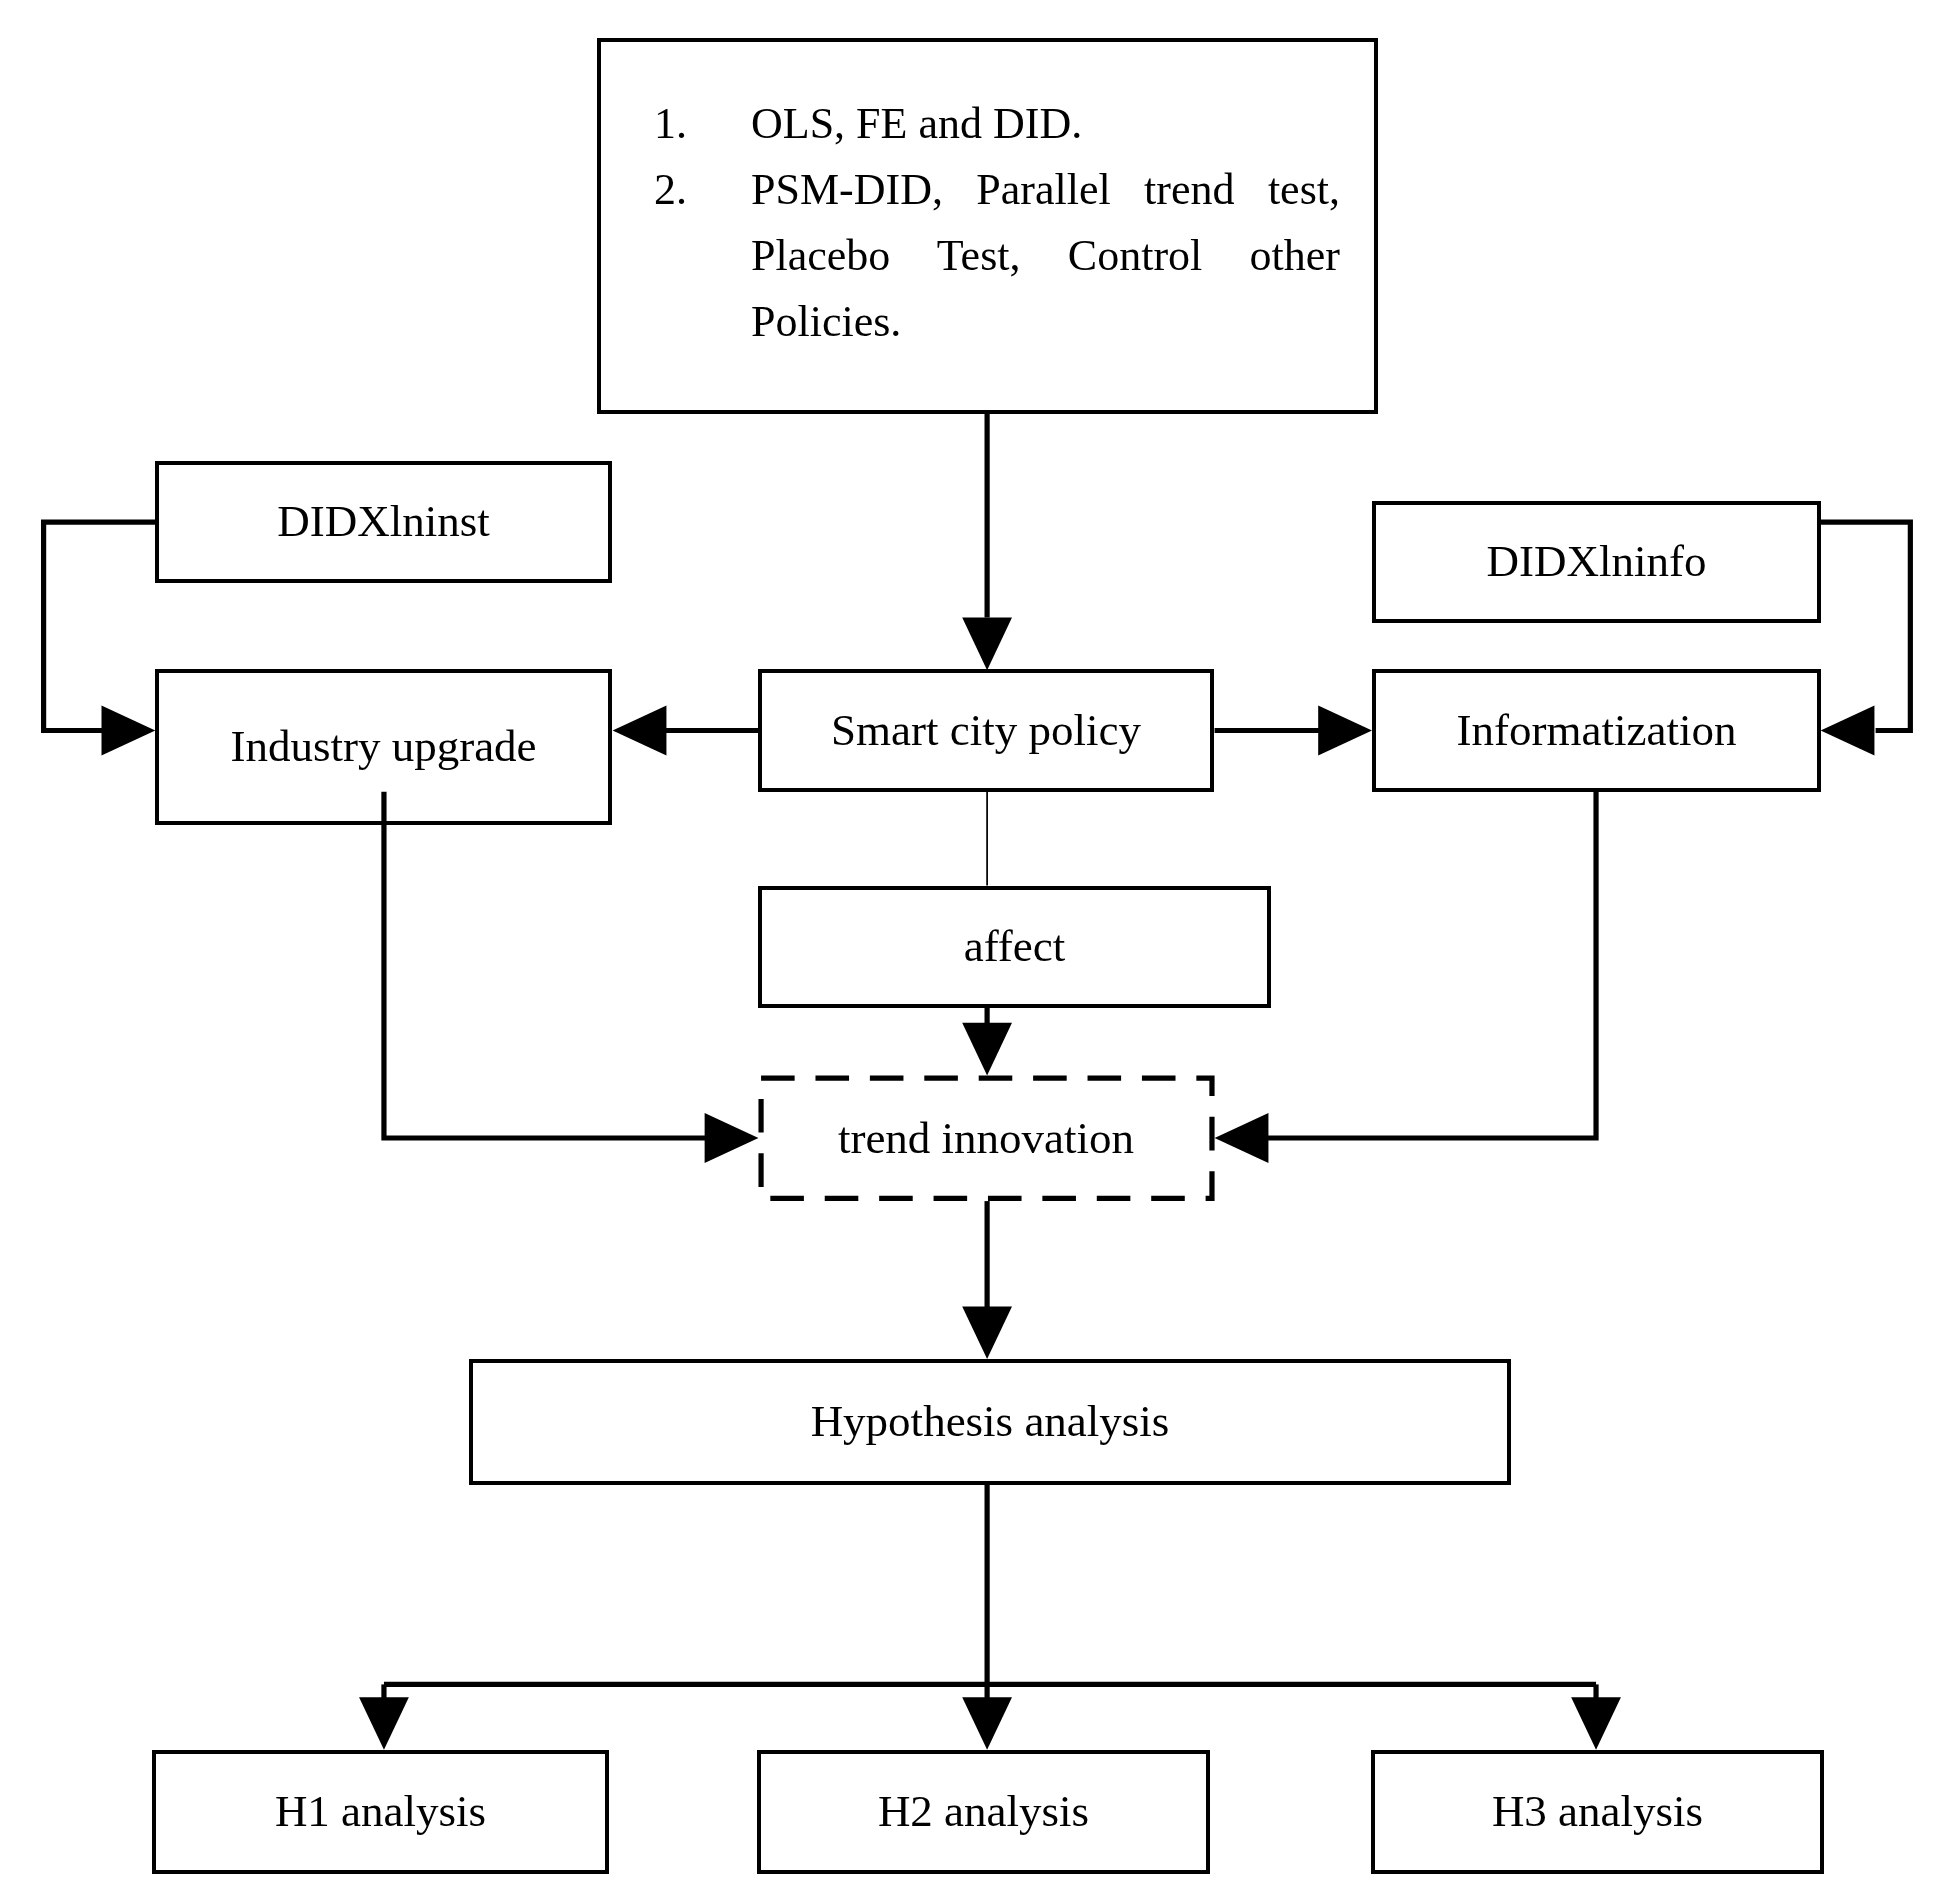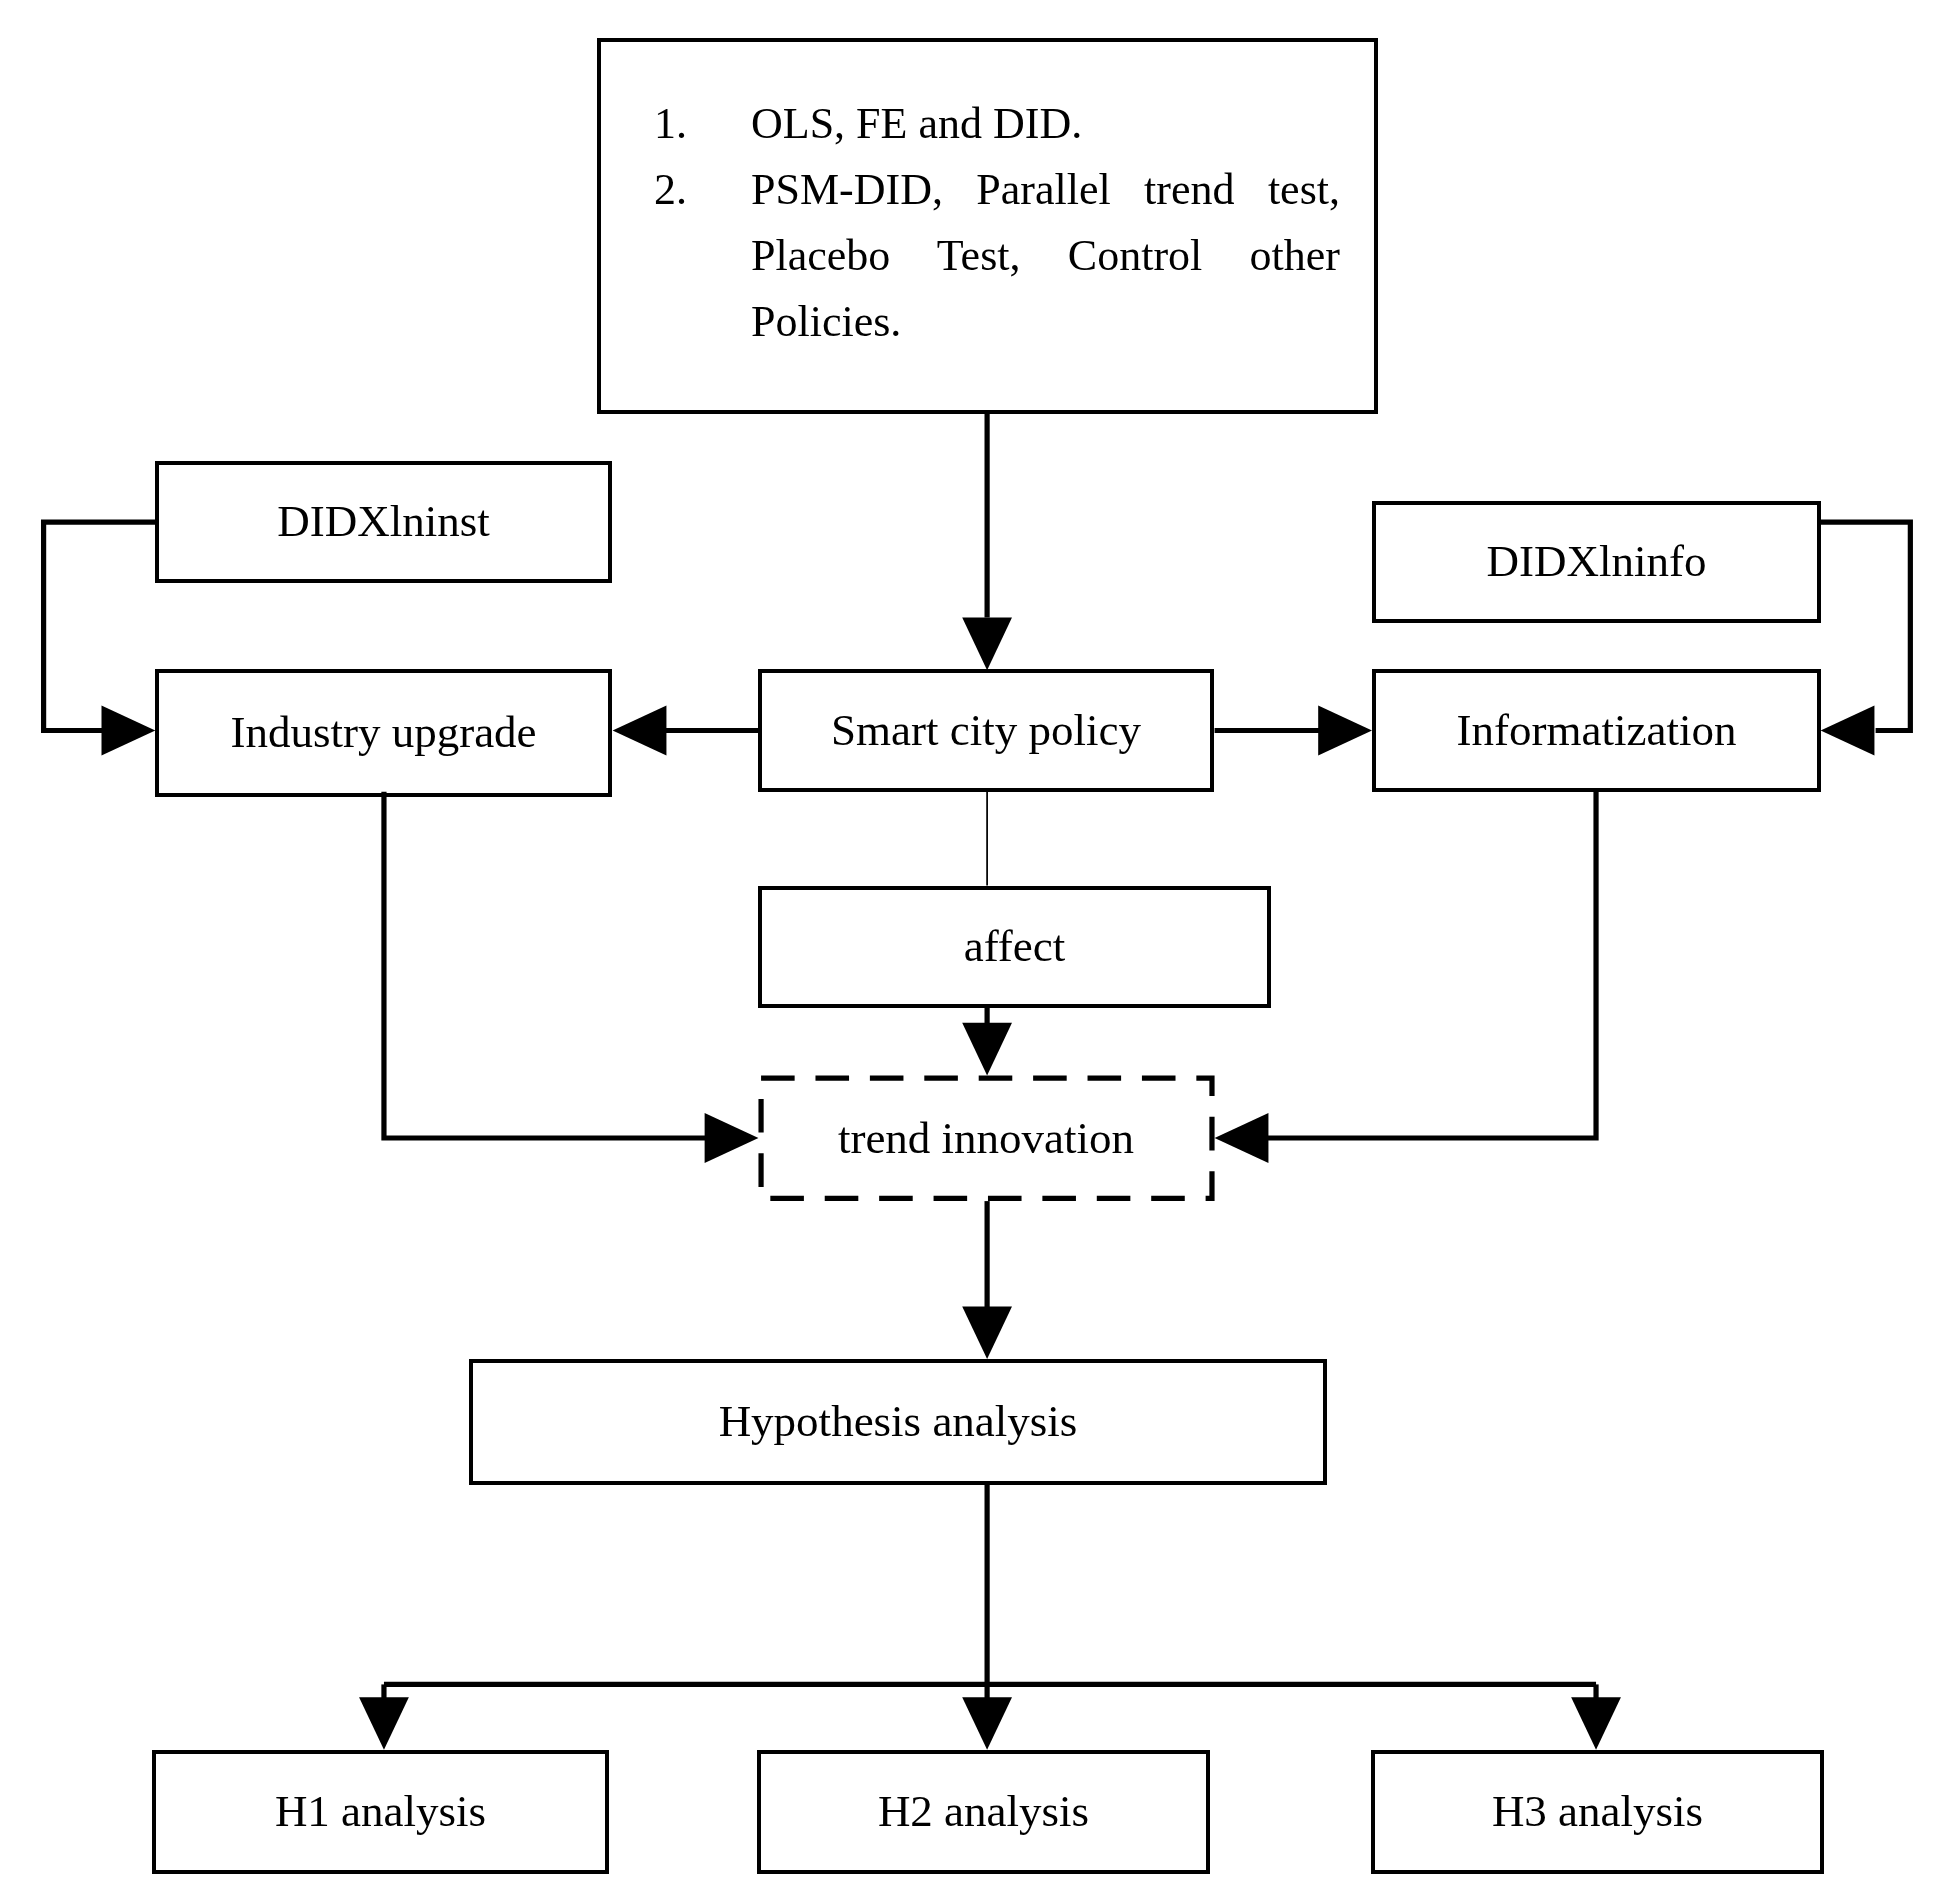--- a/index.html
+++ b/index.html
@@ -17,26 +17,26 @@
   
   #n-methods { left:597px; top:38px; width:781px; height:376px;
     align-items:flex-start; justify-content:flex-start; }
   .methods-list { padding:49px 34px 0 53px; width:100%; box-sizing:border-box; }
   .m-item { display:grid; grid-template-columns:97px 1fr; font-size:44px; line-height:66px; text-align:left; }
   .m-num { text-align:left; }
   .m-text { text-align:justify; }
 
   #n-didxlninst     { left:155px;  top:461px;  width:457px; height:122px; }
   #n-didxlninfo     { left:1372px; top:461px;  width:449px; height:122px;margin-top:40px; }
-  #n-industry       { left:155px;  top:669px; width:457px; height:128px; }
+  #n-industry       { left:155px;  top:669px; width:457px; height:156px; }
   #n-smartcity      { left:758px; top:669px; width:456px; height:123px; }
   #n-informatization{ left:1372px; top:669px; width:449px; height:123px; }
   #n-affect         { left:758px; top:886px; width:513px; height:122px; }
   #n-urban          { left:758px; top:1076px; width:456px; height:126px; border:none; }
-  #n-hypothesis     { left:469px;  top:1359px; width:858px; height:126px;align-items:center; }
+  #n-hypothesis     { left:469px;  top:1359px; width:1042px; height:126px;align-items:center; }
   #n-h1             { left:152px;  top:1750px; width:457px; height:124px; }
   #n-h2             { left:757px; top:1750px; width:453px; height:124px; }
   #n-h3             { left:1371px; top:1750px; width:453px; height:124px; }
 
   #connector-layer {
     position:absolute; left:0; top:0; width:1936px; height:1898px;
     z-index:2; pointer-events:none;
   }
   #connector-layer line, #connector-layer polyline {
     stroke:#000; stroke-width:9; fill:none;

